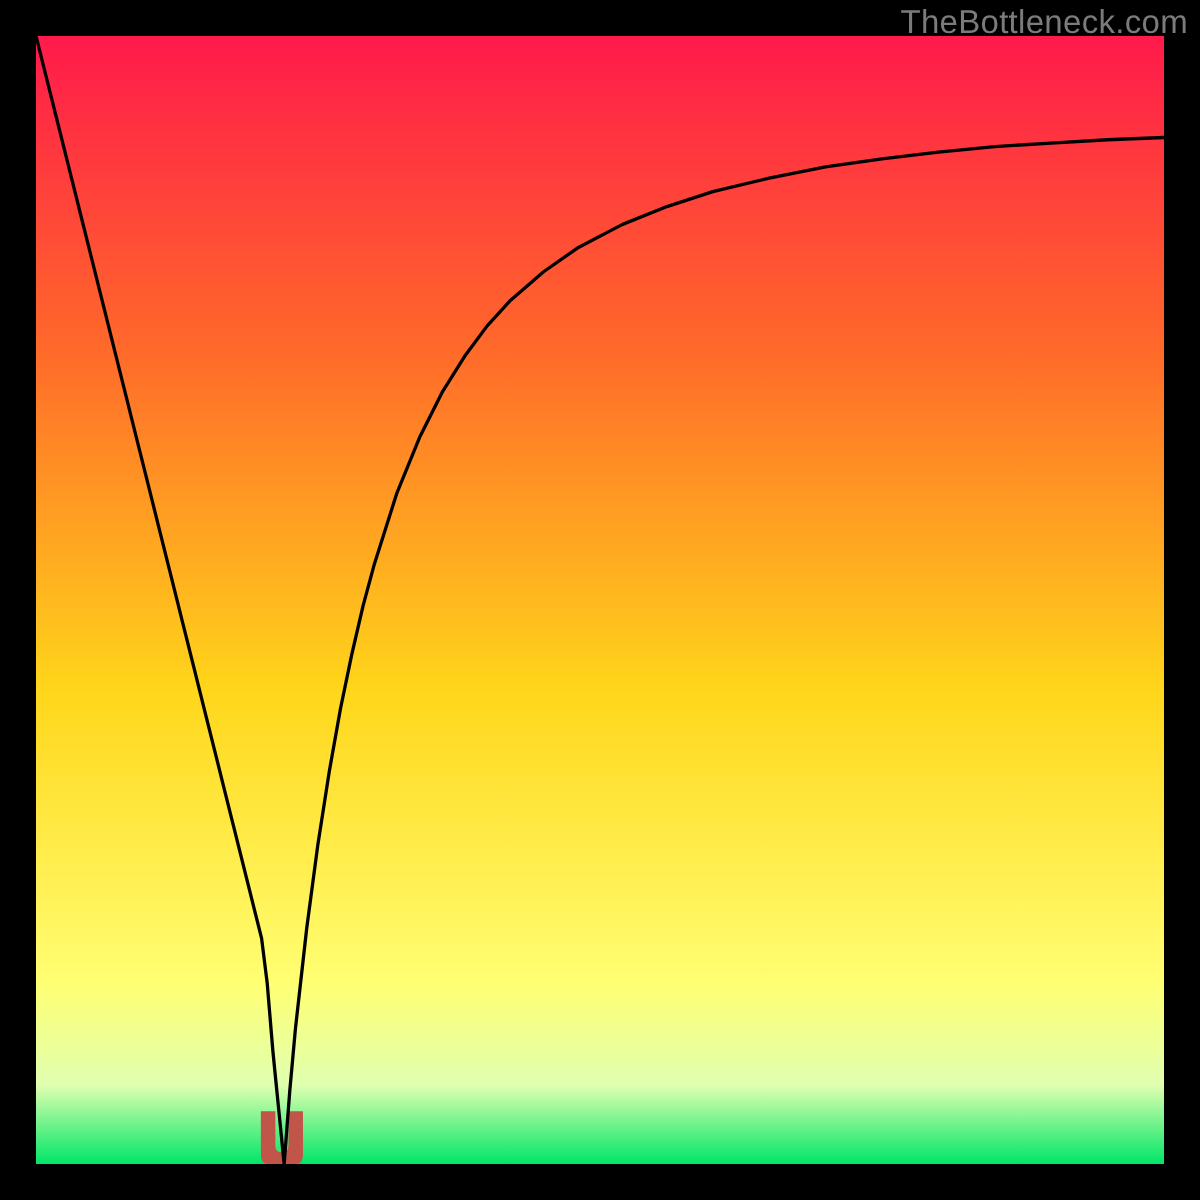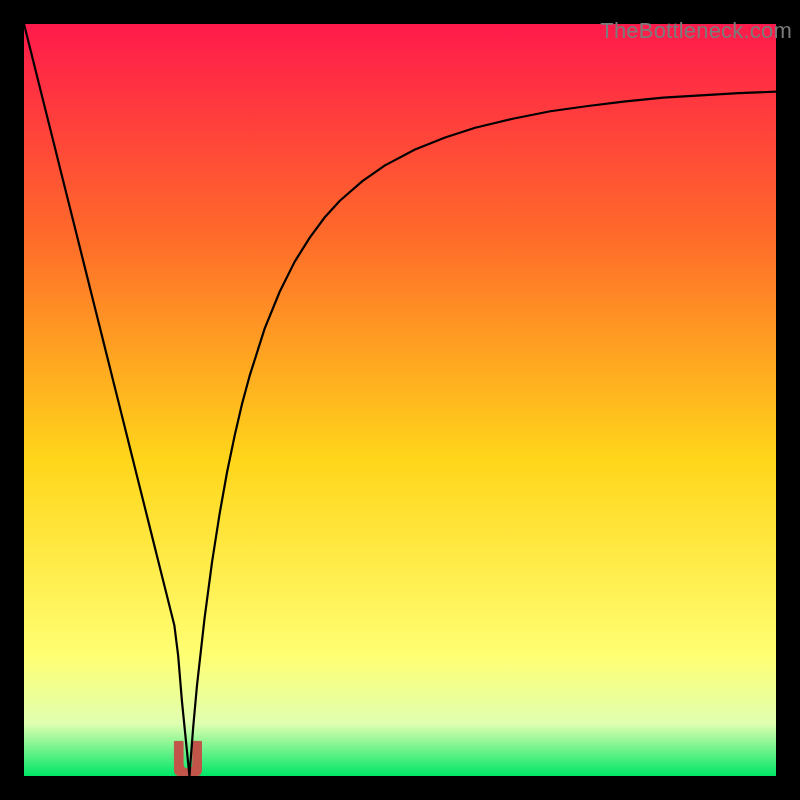--- a/index.html
+++ b/index.html
@@ -14,21 +14,21 @@
   .frame {
     position: absolute;
     left: 24px;
     top: 24px;
     width: 752px;
     height: 752px;
     background: #000;
   }
   .watermark {
     position: absolute;
-    top: 18px;
+    top: 2px;
     right: 8px;
     color: #7b7b7b;
     font-size: 22px;
     font-weight: 500;
     letter-spacing: 0.2px;
     user-select: none;
   }
   svg {
     display: block;
   }

